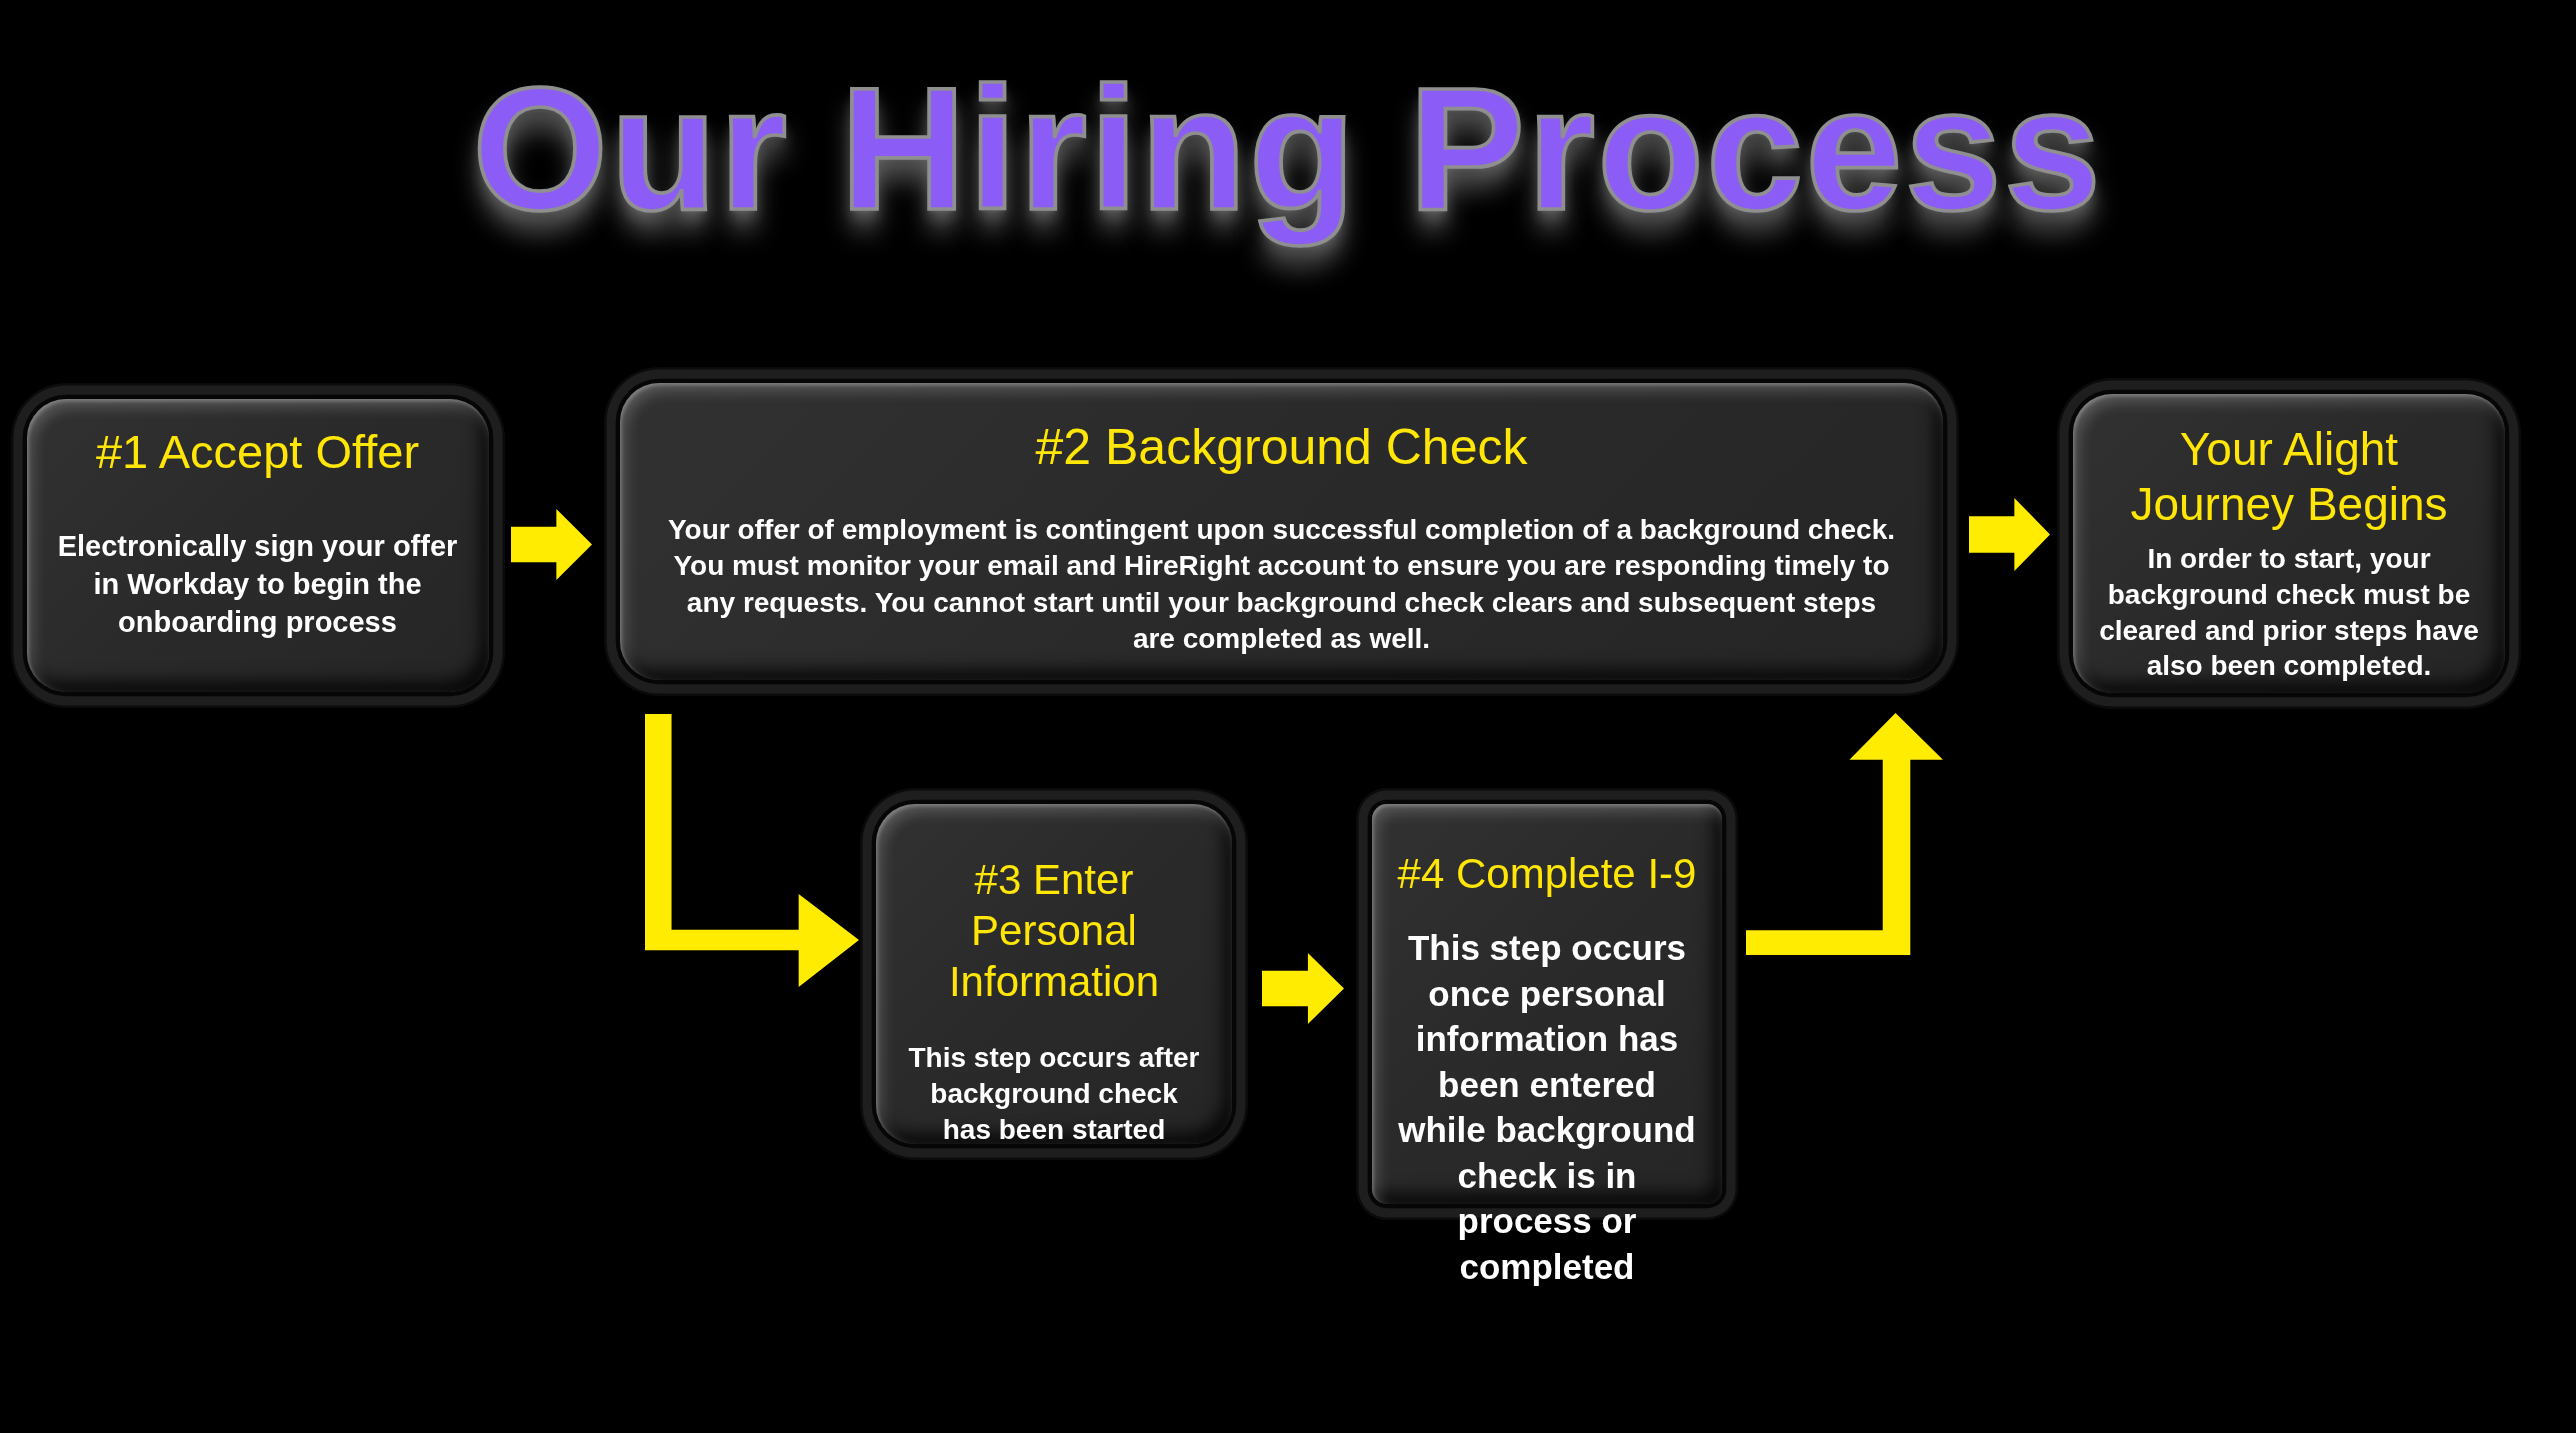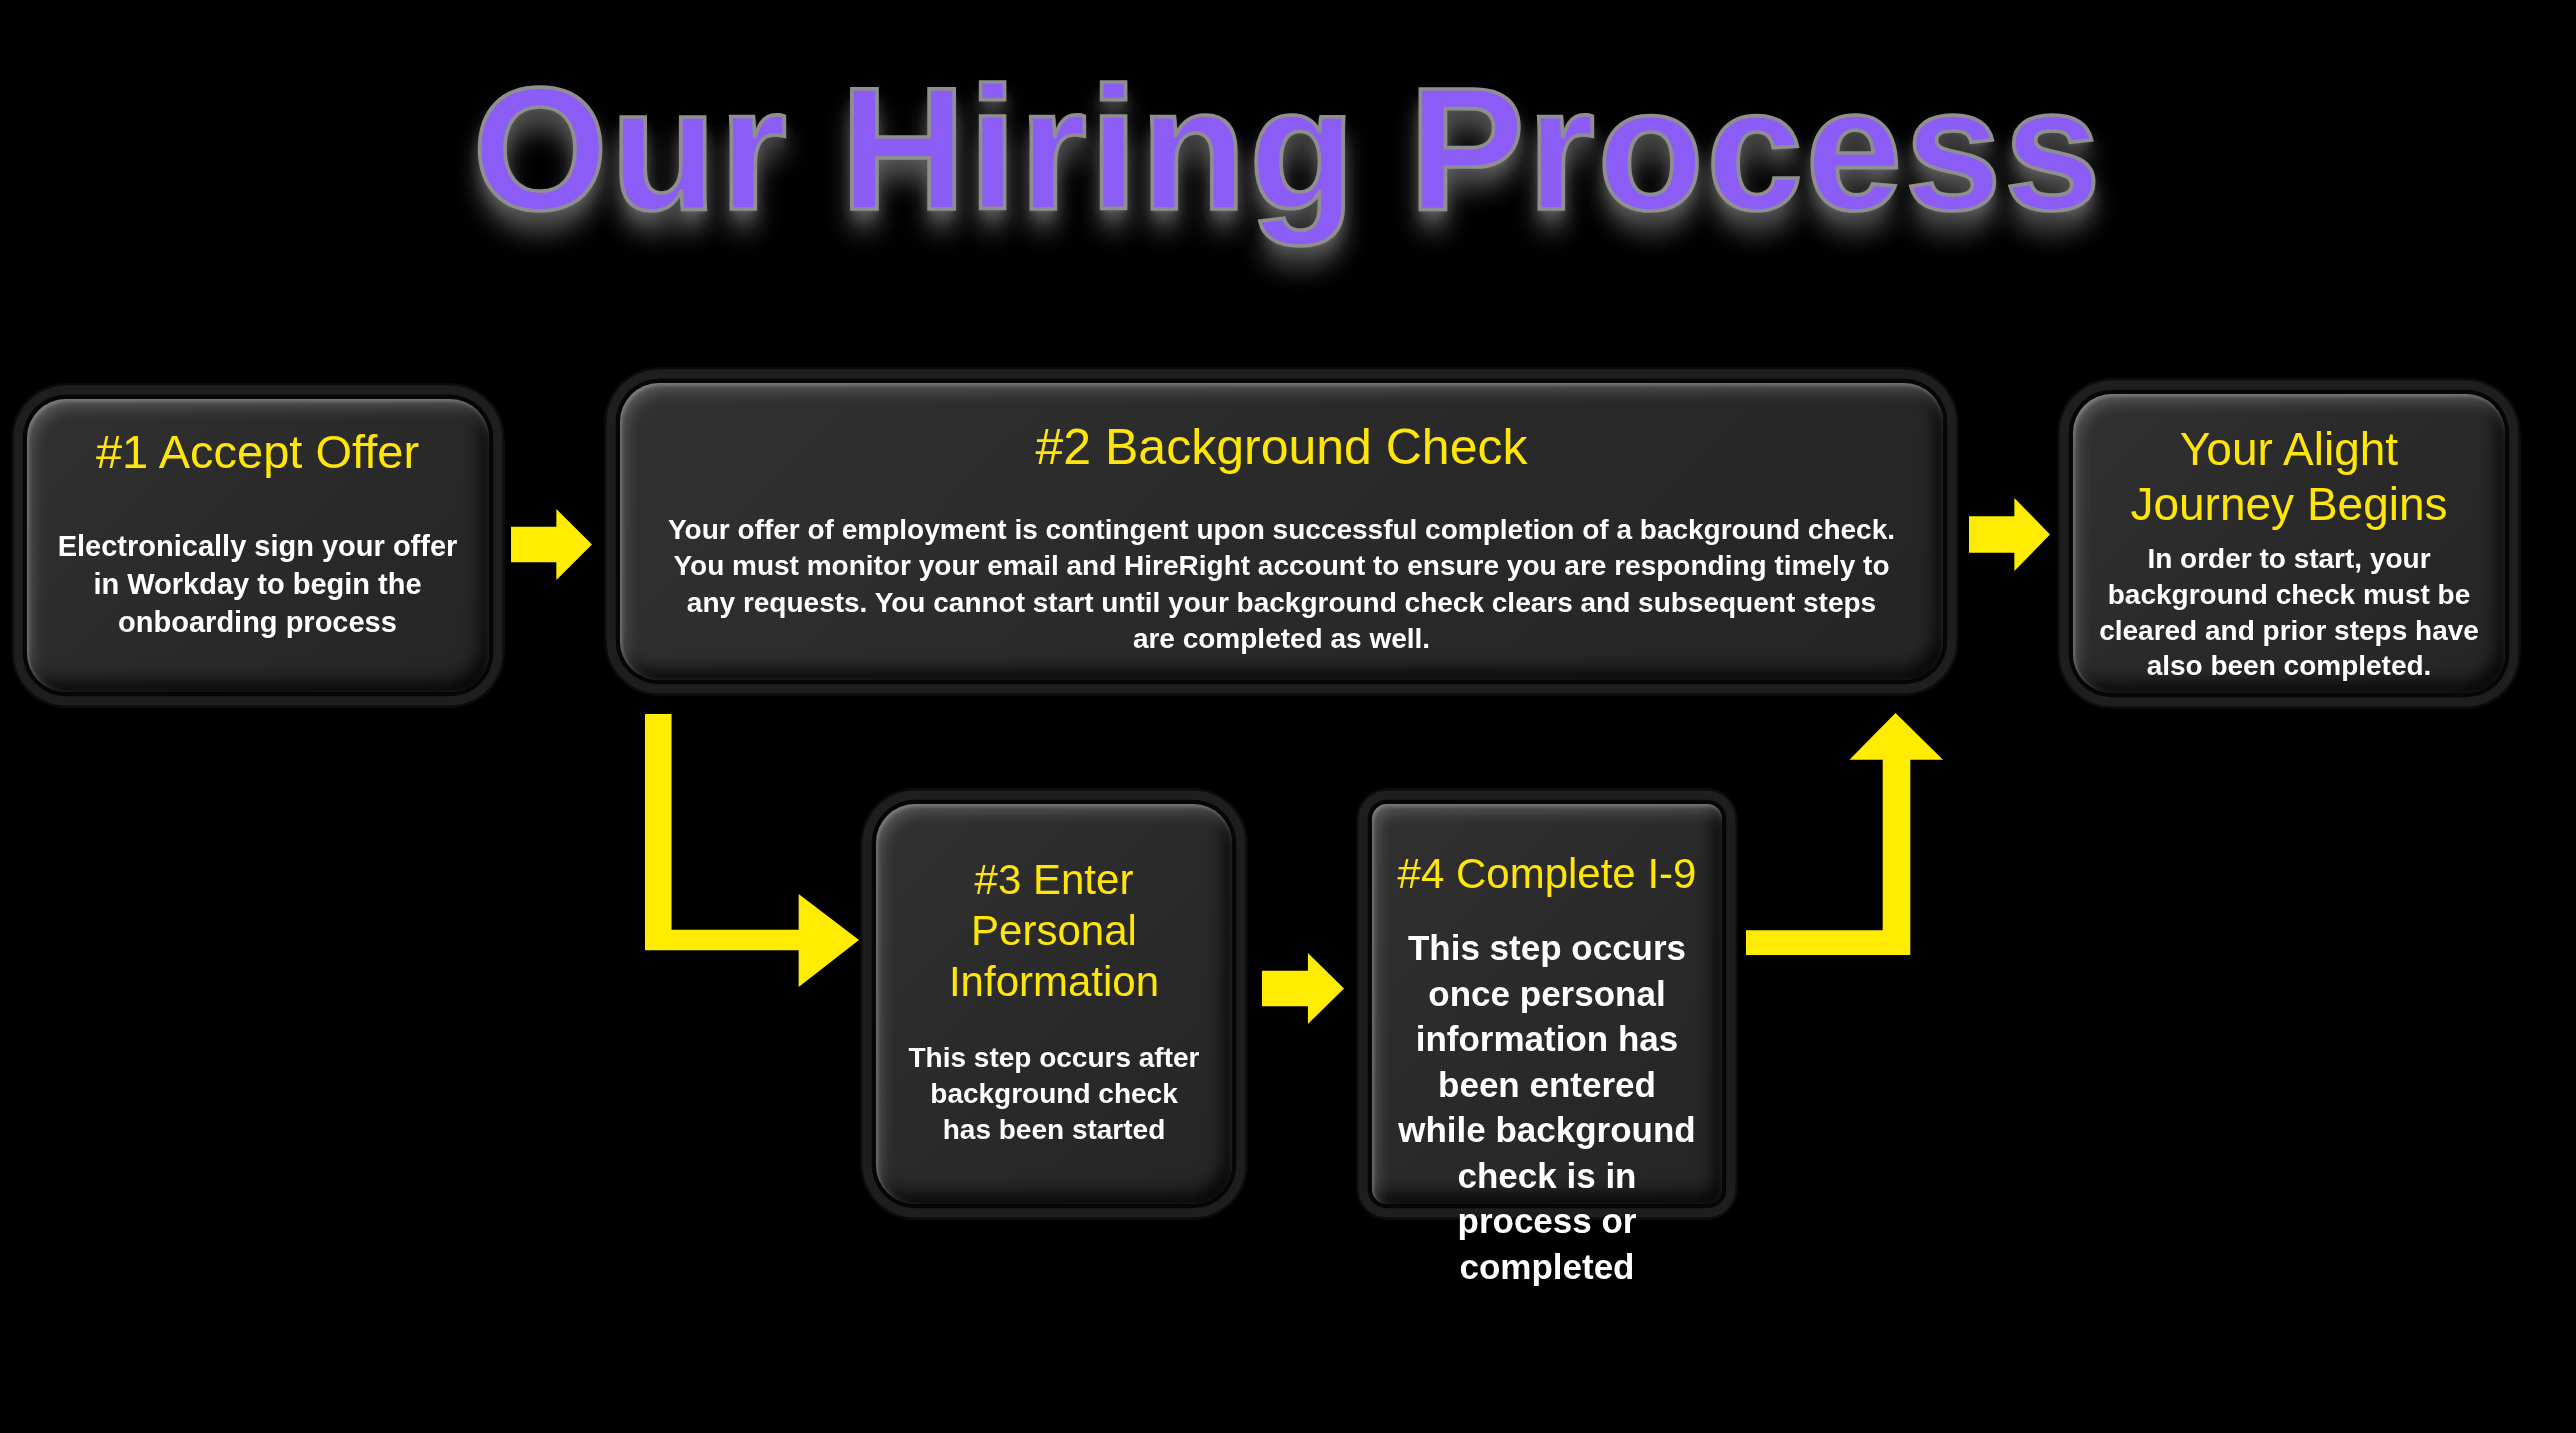--- a/index.html
+++ b/index.html
@@ -69,21 +69,21 @@
   }
 
   #box-step1 { left: 26.5px;   top: 399px;  width: 462px;  height: 293px; padding: 24px 26px 0; }
   #box-step1 .box-heading { font-size: 47px; }
   #box-step1 .box-body    { font-size: 29px; margin-top: 48px; }
 
   #box-step2 { left: 620px; top: 383px;  width: 1323px; height: 297px; padding: 34px 44px 0; }
   #box-step2 .box-heading { font-size: 50px; }
   #box-step2 .box-body    { font-size: 28px; margin-top: 34px; }
 
-  #box-step3 { left: 876px; top: 804px; width: 356px;  height: 400px; padding: 50px 30px 0; }
+  #box-step3 { left: 876px; top: 804px; width: 356px;  height: 340px; padding: 50px 30px 0; }
   #box-step3 .box-heading { font-size: 42px; }
   #box-step3 .box-body    { font-size: 28px; margin-top: 32px; }
 
   #box-step4 { left: 1372px; top: 804px; width: 350px;  height: 400px; padding: 44px 25px 0; border-radius: 15px; }
   #box-step4 .box-heading { font-size: 42px; }
   #box-step4 .box-body    { font-size: 35px; margin-top: 26px; }
 
   #box-final { left: 2073px; top: 394px;  width: 432px;  height: 299px; padding: 28px 23.4px 0; }
   #box-final .box-heading { font-size: 46px; line-height: 1.2; }
   #box-final .box-body    { font-size: 28px; margin-top: 8.6px; line-height: 1.28; }

